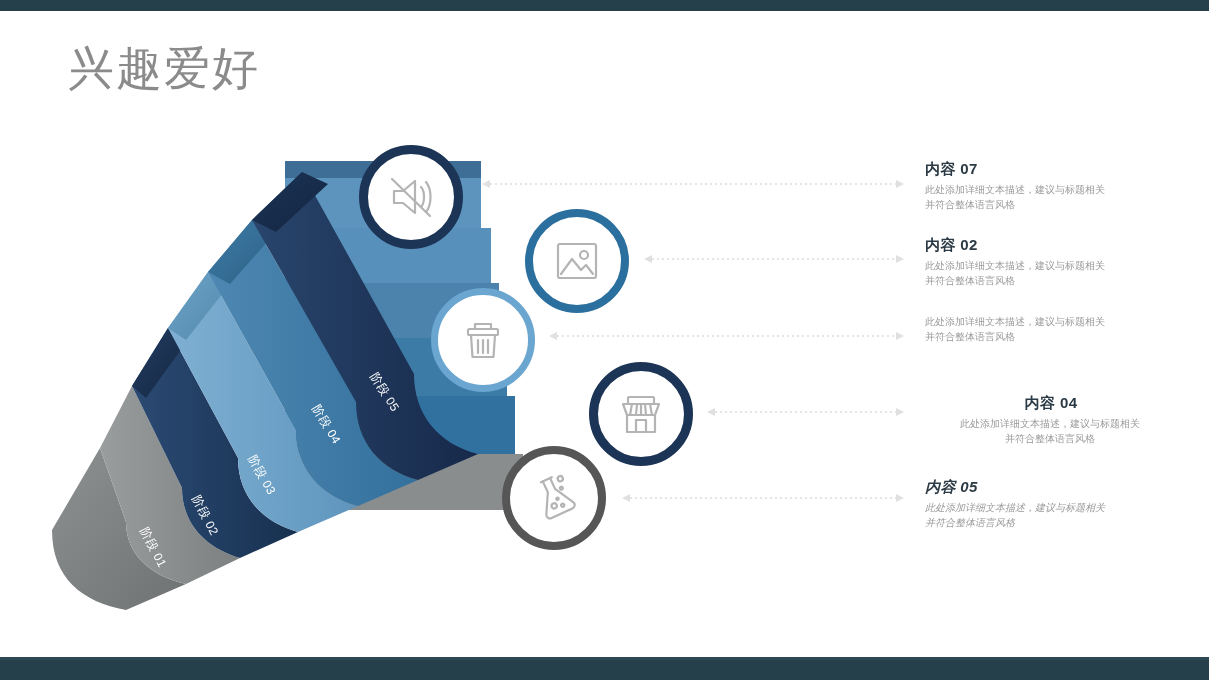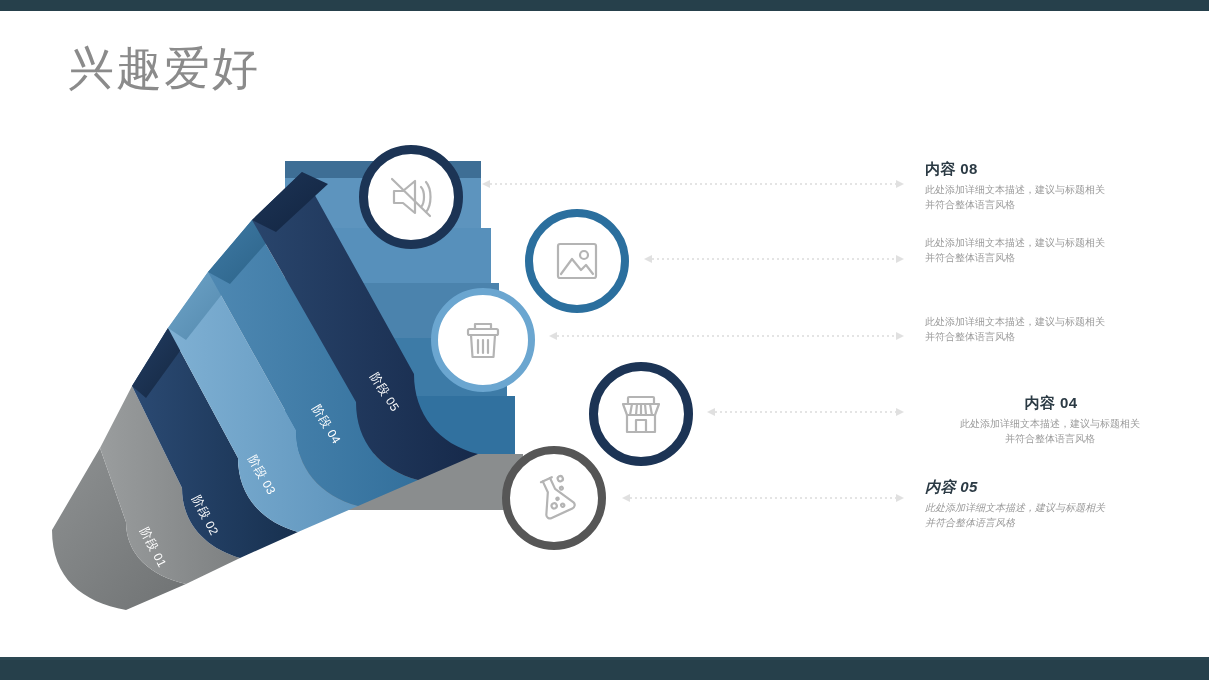--- a/index.html
+++ b/index.html
@@ -256,26 +256,27 @@
     <svg width="290" height="12" viewBox="0 0 290 12">
       <path d="M4,6 L12,2 L12,10 Z" fill="#e0e0e0"></path>
       <line x1="12" y1="6" x2="278" y2="6" stroke="#e4e4e4" stroke-width="2" stroke-dasharray="2 3"></line>
       <path d="M286,6 L278,2 L278,10 Z" fill="#e0e0e0"></path>
     </svg>
   </div>
 
   <div class="list">
 
     <div class="item" style="top:0px;">
-      <div class="item-title">内容 08</div>
+      <div class="item-title">内容 07</div>
       <div class="item-body">此处添加详细文本描述，建议与标题相关</div>
       <div class="item-body">并符合整体语言风格</div>
     </div>
 
     <div class="item" style="top:76px;">
+      <div class="item-title">内容 02</div>
       <div class="item-body">此处添加详细文本描述，建议与标题相关</div>
       <div class="item-body">并符合整体语言风格</div>
     </div>
 
     <div class="item" style="top:155px;">
       <div class="item-body">此处添加详细文本描述，建议与标题相关</div>
       <div class="item-body">并符合整体语言风格</div>
     </div>
 
     <div class="item" style="top:234px;text-align:center;">

